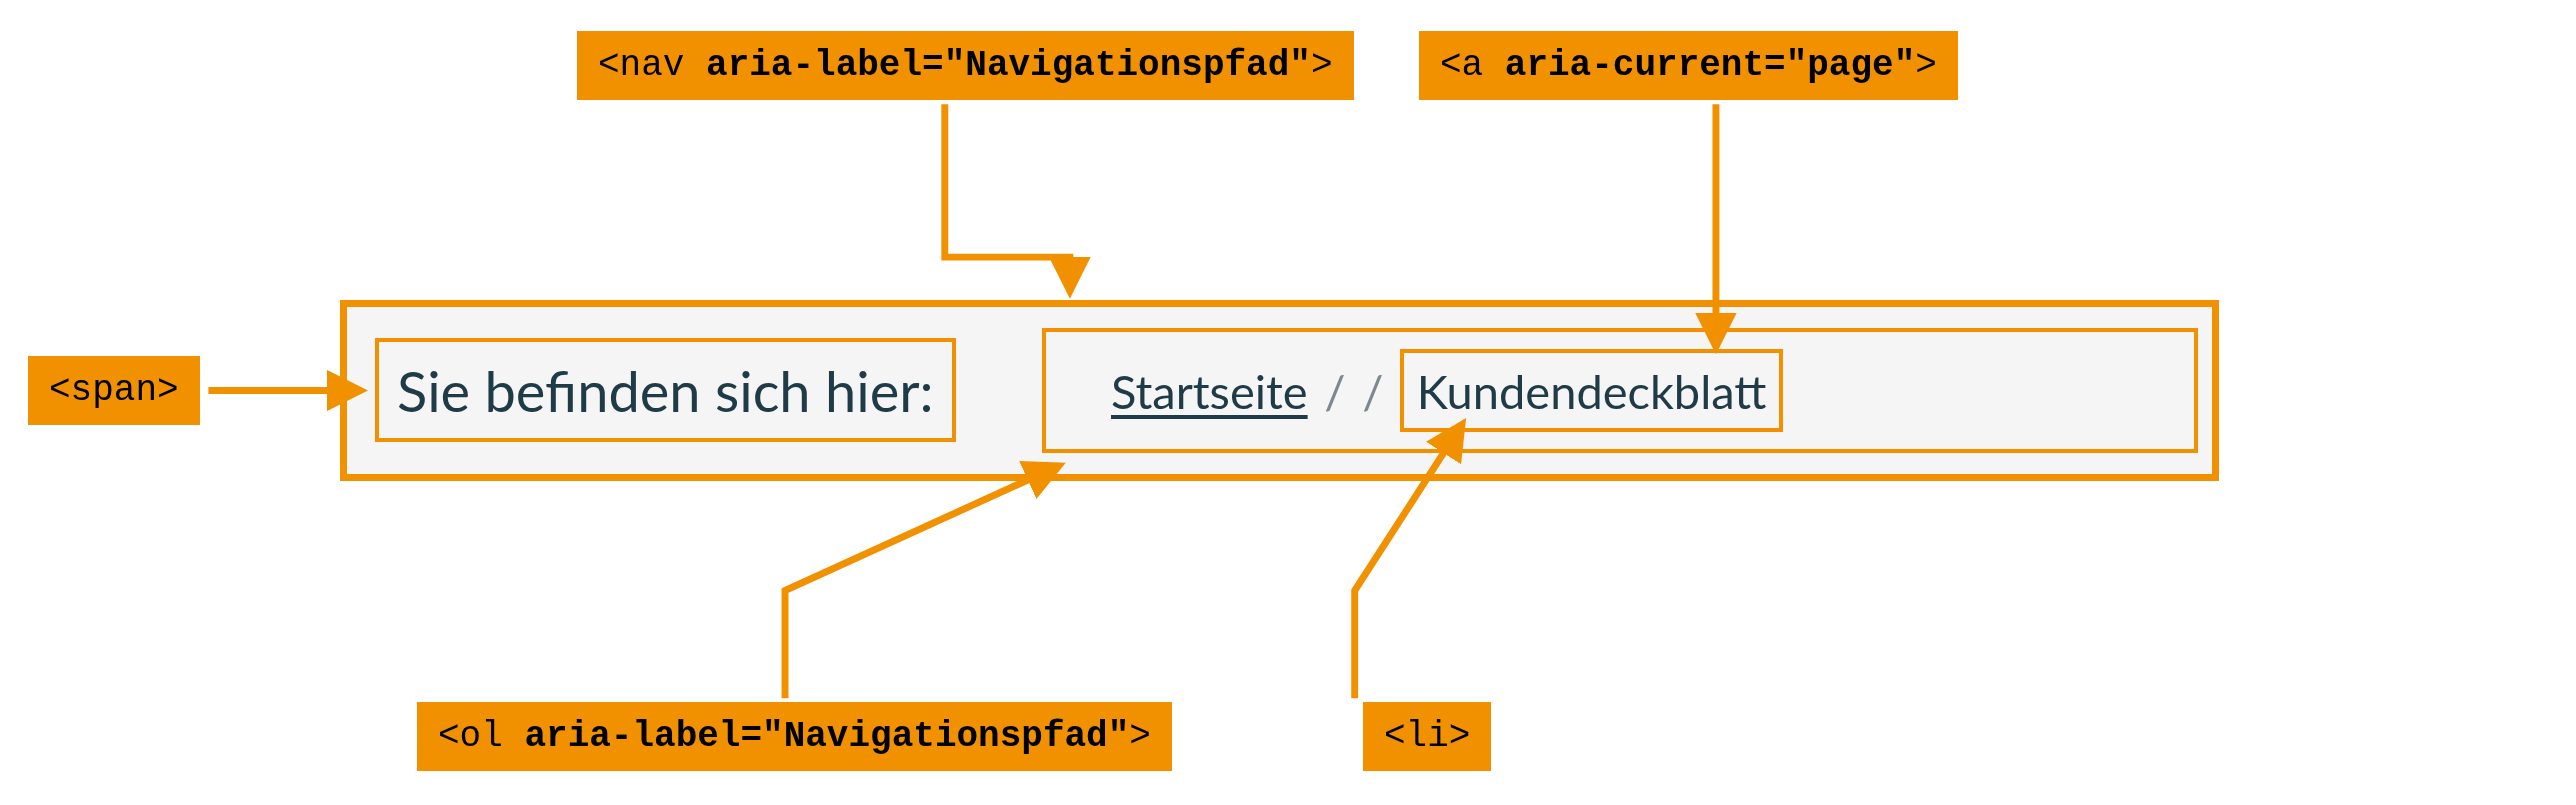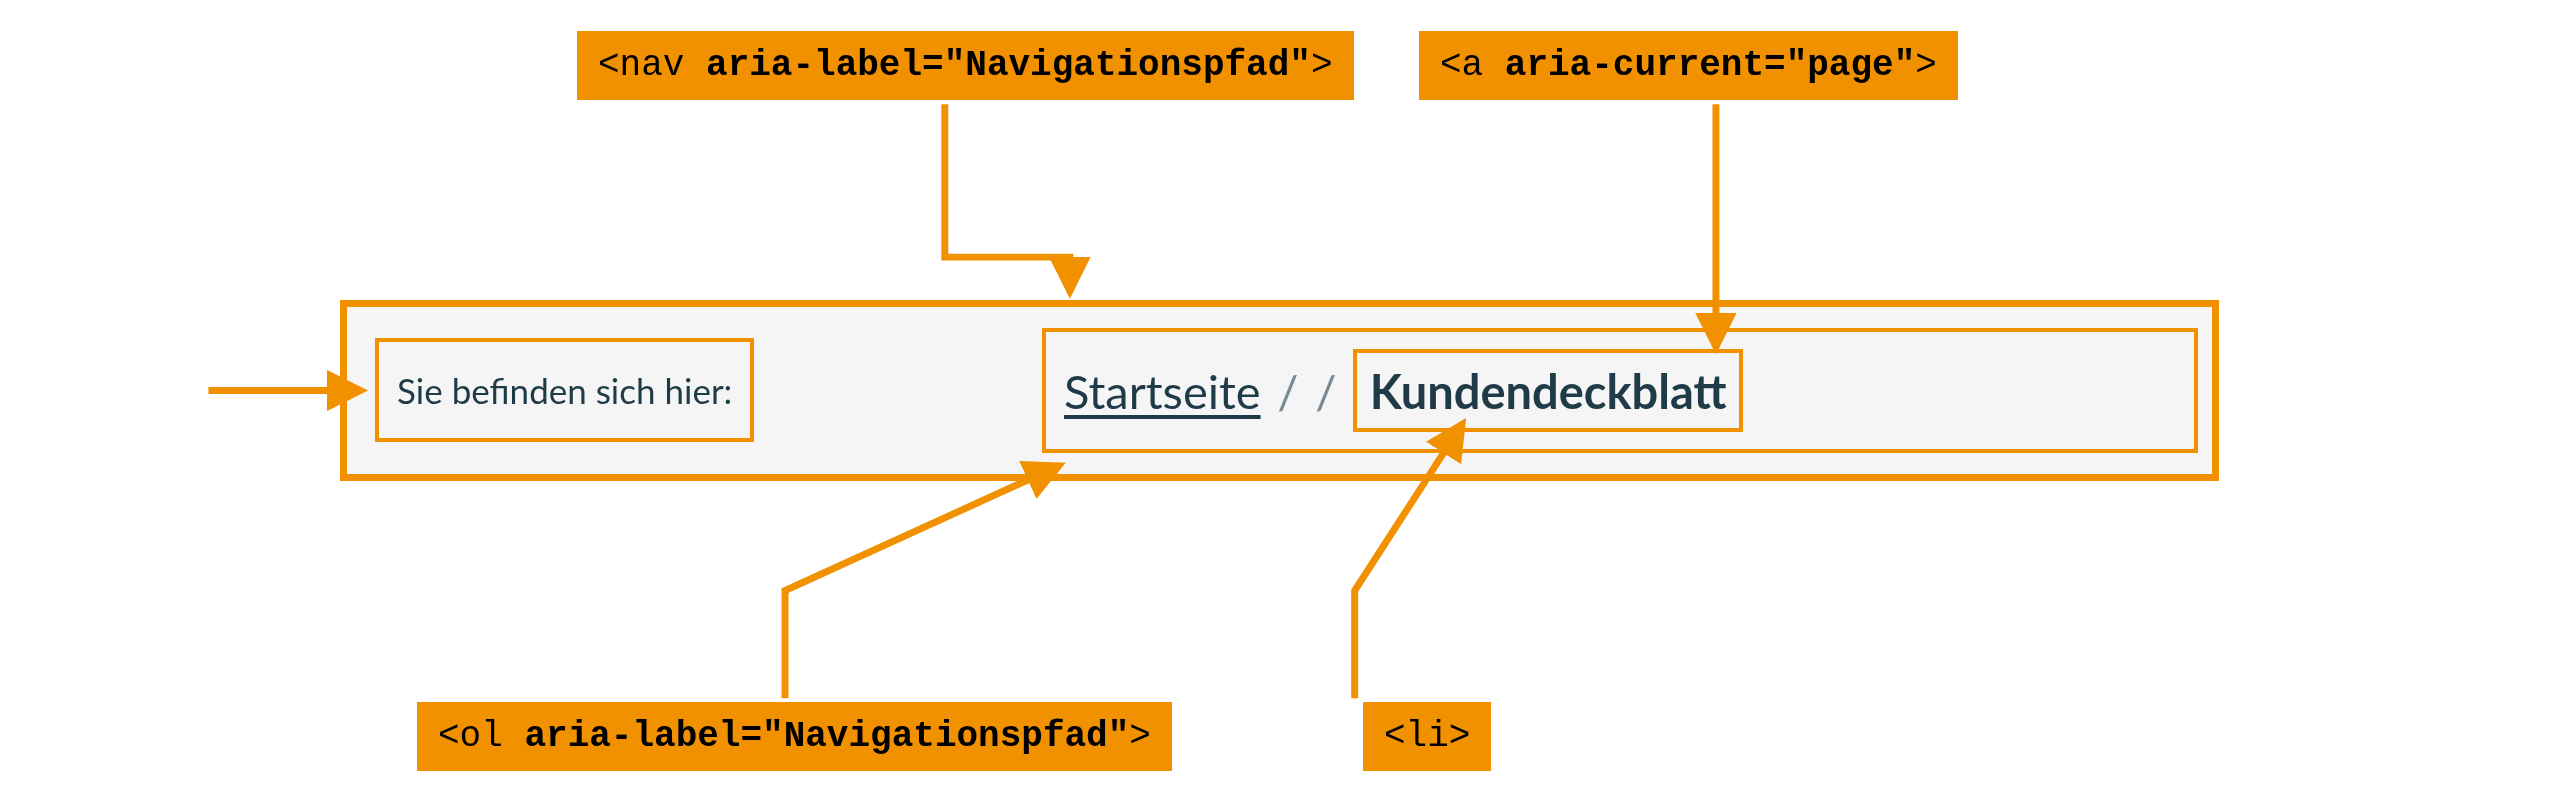--- a/index.html
+++ b/index.html
@@ -53,21 +53,21 @@
     left: 28px;
     top: 31px;
     height: 104px;
     border: 4.2px solid #f29100;
     box-sizing: border-box;
     display: flex;
     align-items: center;
     padding: 0 18px;
   }
   .span-box .txt {
-    font-size: 35px;
+    font-size: 56px;
     color: #1f3b47;
     white-space: nowrap;
   }
 
   
   .ol-box {
     position: absolute;
     left: 695px;
     right: 14px;
     top: 21px;
@@ -78,37 +78,38 @@
     align-items: center;
     padding: 0 18px;
   }
   .ol-box .crumbs {
     display: flex;
     align-items: center;
     gap: 16.7px;
     font-size: 47px;
     color: #1f3b47;
     white-space: nowrap;
+    margin-left: 47px;
   }
   .ol-box a.link {
     color: #1f3b47;
     text-decoration: underline;
     text-underline-offset: 5.6px;
   }
   .sep {
     color: #7b8a92;
   }
   
   .current-box {
     border: 4.2px solid #f29100;
     padding: 9.7px 12.5px;
     box-sizing: border-box;
   }
   .current-box .curr {
-    font-weight: 700;
+    font-weight: 400;
     color: #1f3b47;
   }
 
   
   svg.arrows {
     position: absolute;
     left: 0;
     top: 0;
     width: 2576px;
     height: 806px;
@@ -125,20 +126,21 @@
 </style>
 </head>
 <body>
 
 <div class="stage">
 
   <div class="callout" id="co-nav" style="left:577px; top:31px;"><span>&lt;nav </span><b>aria-label="Navigationspfad"</b><span>&gt;</span></div>
 
   <div class="callout" id="co-a" style="left:1419px; top:31px;"><span>&lt;a </span><b>aria-current="page"</b><span>&gt;</span></div>
 
+  <div class="callout" id="co-span" style="left:28px; top:356px;">&lt;span&gt;</div>
 
   <div class="callout" id="co-ol" style="left:417px; top:702px;"><span>&lt;ol </span><b>aria-label="Navigationspfad"</b><span>&gt;</span></div>
 
   <div class="callout" id="co-li" style="left:1363px; top:702px;">&lt;li&gt;</div>
 
   <div class="nav-box">
     <div class="nav-inner">
 
       <div class="span-box">
         <span class="txt">Sie befinden sich hier:</span>

